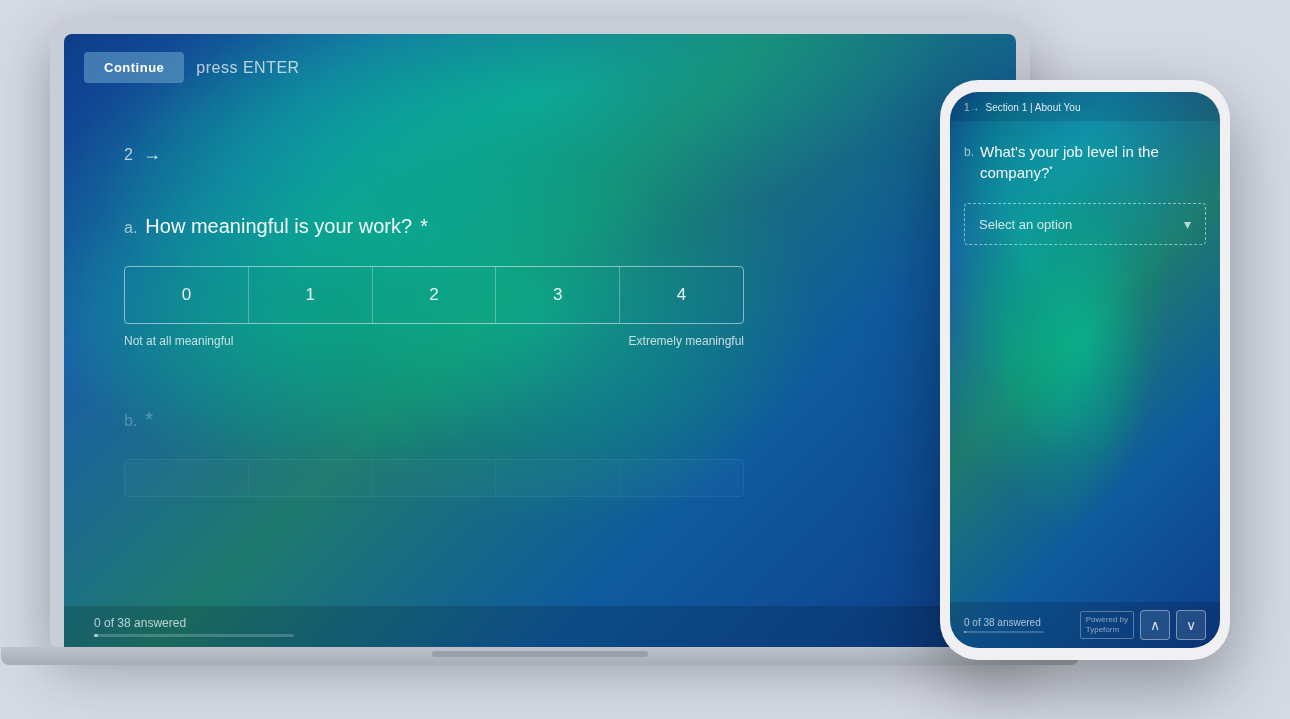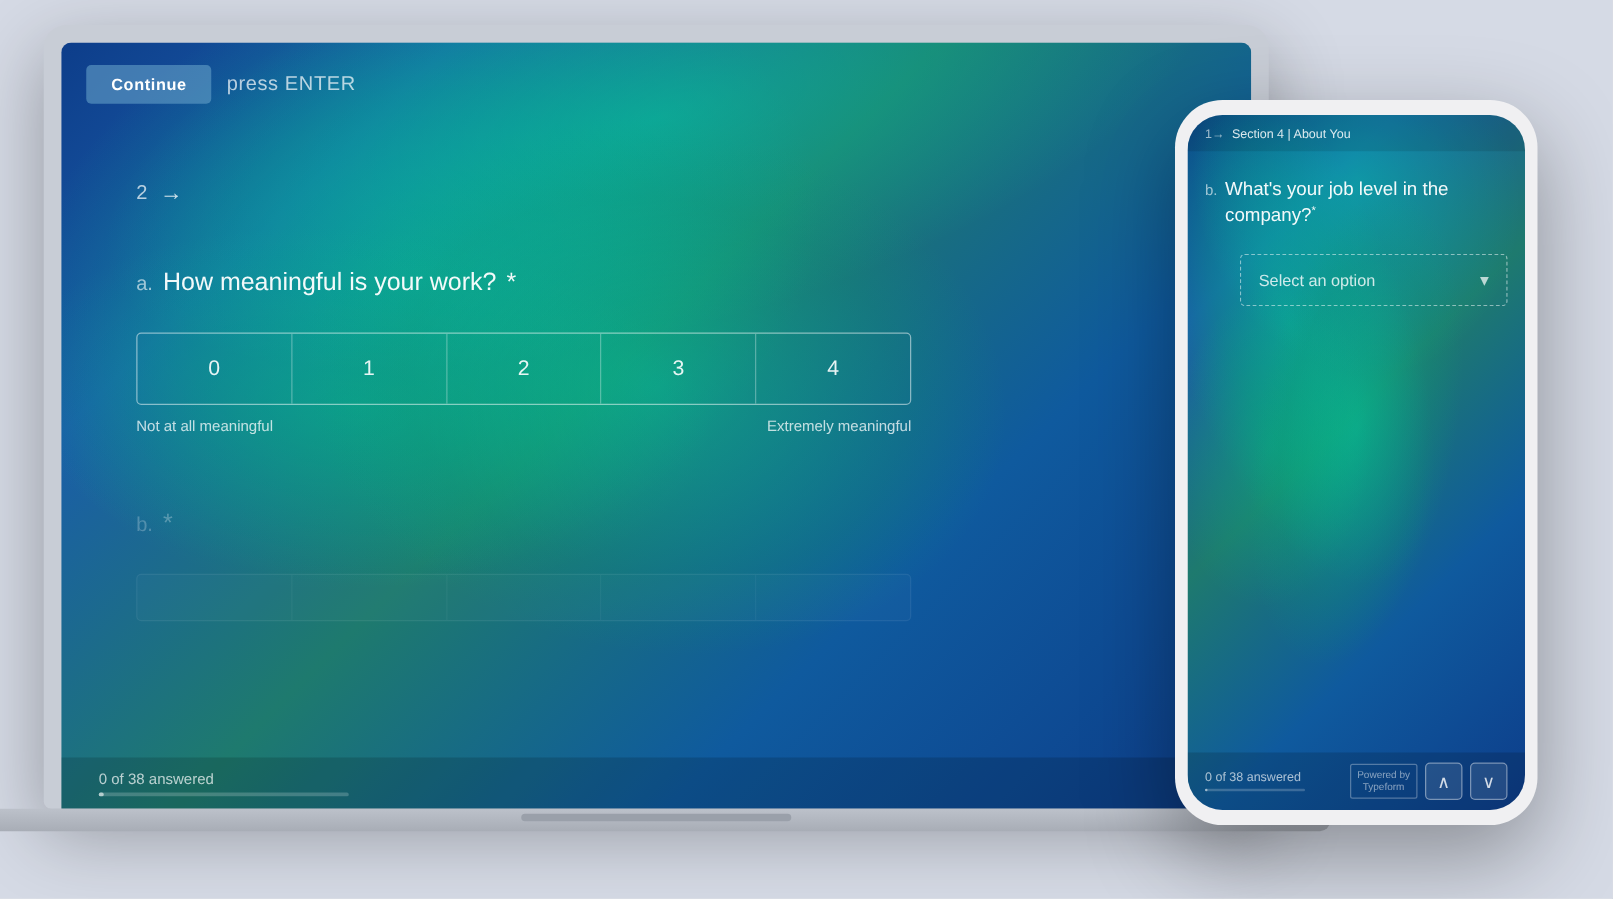--- a/index.html
+++ b/index.html
@@ -20,21 +20,21 @@
       height: 719px;
       background: #d5dae5;
       display: flex;
       align-items: center;
       justify-content: center;
     }
 
     
     .laptop {
       position: absolute;
-      left: 35px;
+      left: 50px;
       top: 20px;
       width: 980px;
       height: 660px;
     }
 
     .laptop-outer {
       position: relative;
       width: 100%;
       height: 95%;
       background: #c8cdd6;
@@ -395,21 +395,20 @@
       border: 1.5px dashed rgba(255,255,255,0.5);
       border-radius: 4px;
       padding: 12px 14px;
       display: flex;
       justify-content: space-between;
       align-items: center;
       cursor: pointer;
       background: transparent;
       color: rgba(255,255,255,0.8);
       font-size: 13px;
-      margin-left: 28px;
     }
 
     .phone-dropdown-arrow {
       color: rgba(255,255,255,0.7);
       font-size: 14px;
     }
 
     .phone-bottom-bar {
       padding: 8px 14px;
       background: rgba(0,0,0,0.15);
@@ -445,21 +444,20 @@
 
     .phone-nav-buttons {
       display: flex;
       gap: 6px;
       align-items: center;
     }
 
     .phone-powered-by {
       font-size: 8px;
       color: rgba(255,255,255,0.5);
-      text-align: center;
       line-height: 1.2;
       border: 1px solid rgba(255,255,255,0.3);
       padding: 3px 5px;
       border-radius: 2px;
     }
 
     .phone-nav-btn {
       width: 30px;
       height: 30px;
       border: 1.5px solid rgba(255,255,255,0.4);
@@ -553,21 +551,21 @@
   <div class="phone">
     <div class="phone-inner">
       <div class="survey-bg">
         <div class="aurora-blob aurora-blob-1"></div>
         <div class="aurora-blob aurora-blob-2"></div>
 
         <div class="phone-survey-content">
 
           <div class="phone-top-bar">
             <span class="phone-section-num">1→</span>
-            <span class="phone-section-title">Section 4 | About You</span>
+            <span class="phone-section-title">Section 1 | About You</span>
           </div>
 
           <div class="phone-body">
 
             <div class="phone-question-label">
               <span class="phone-question-letter">b.</span>
               <span>What's your job level in the company?<sup style="font-size:9px">*</sup></span>
             </div>
 
             <div class="phone-select-dropdown">

